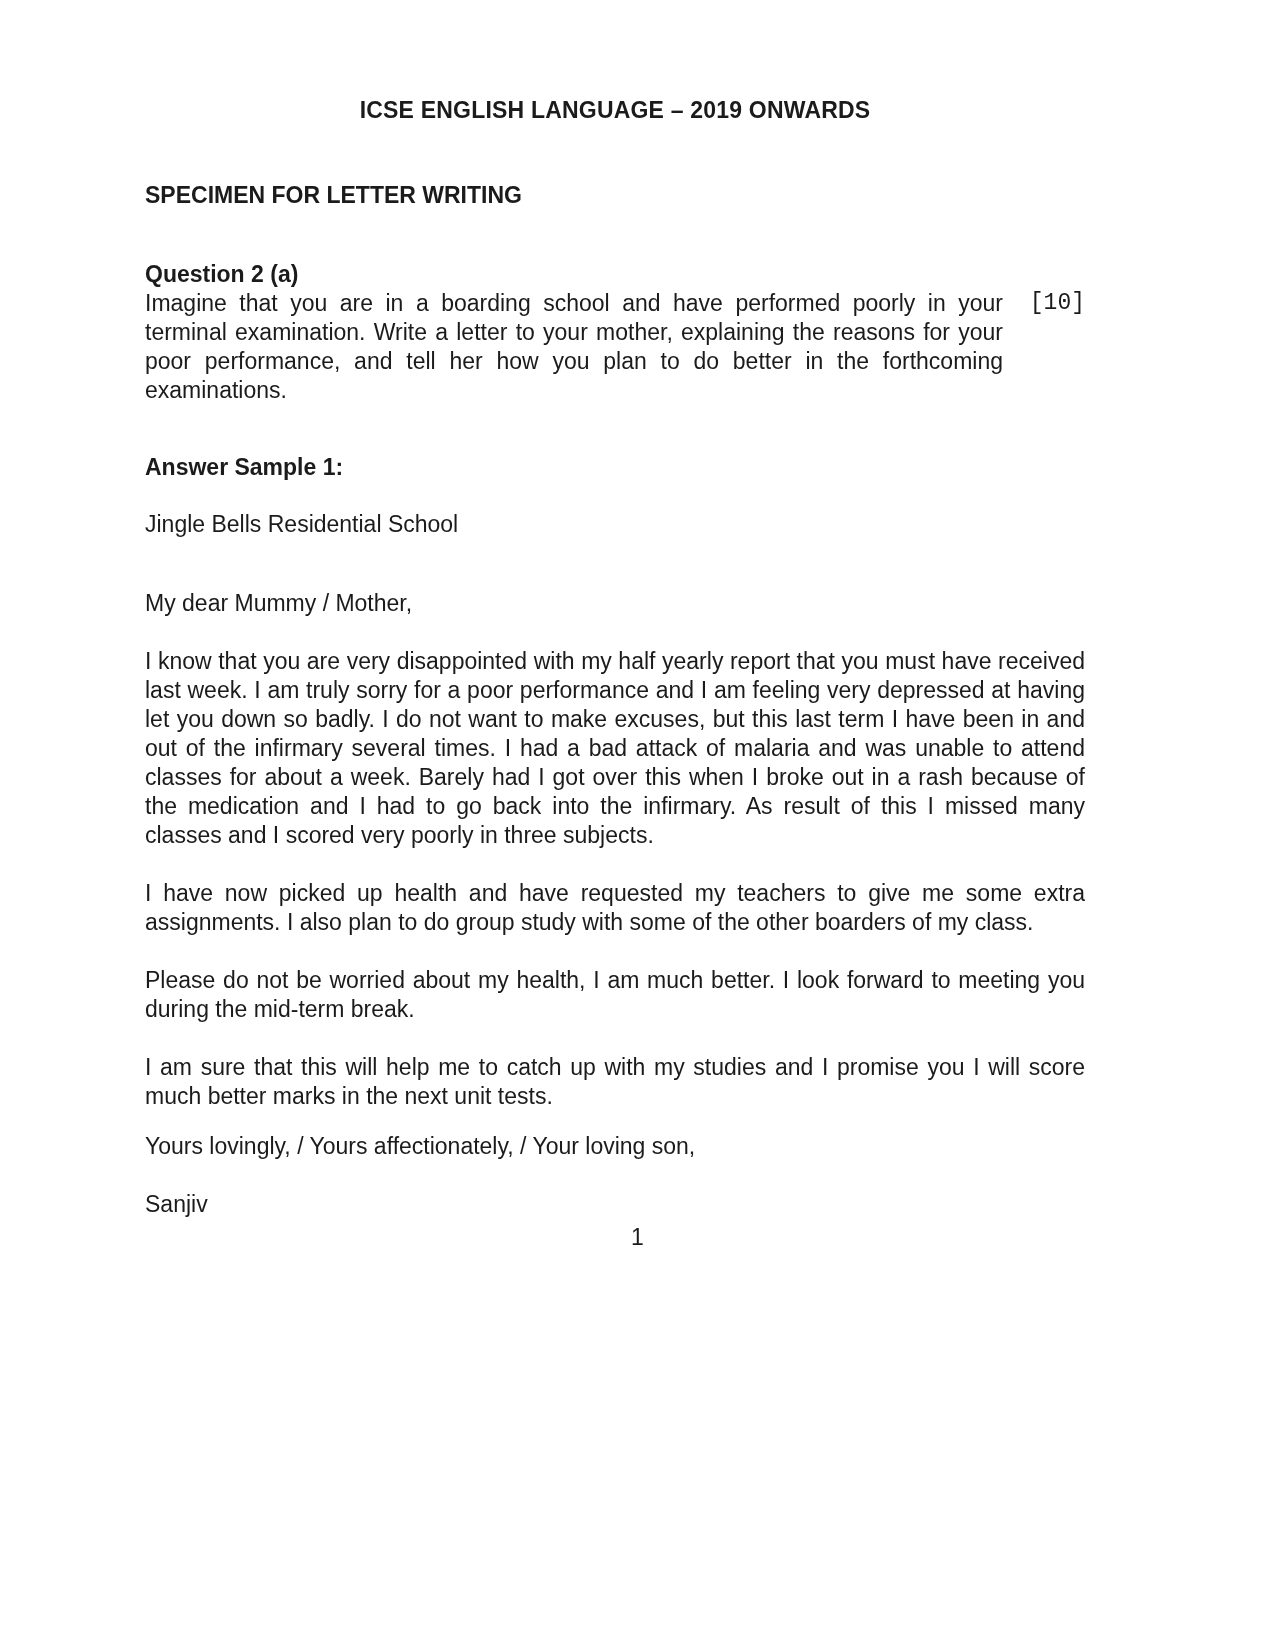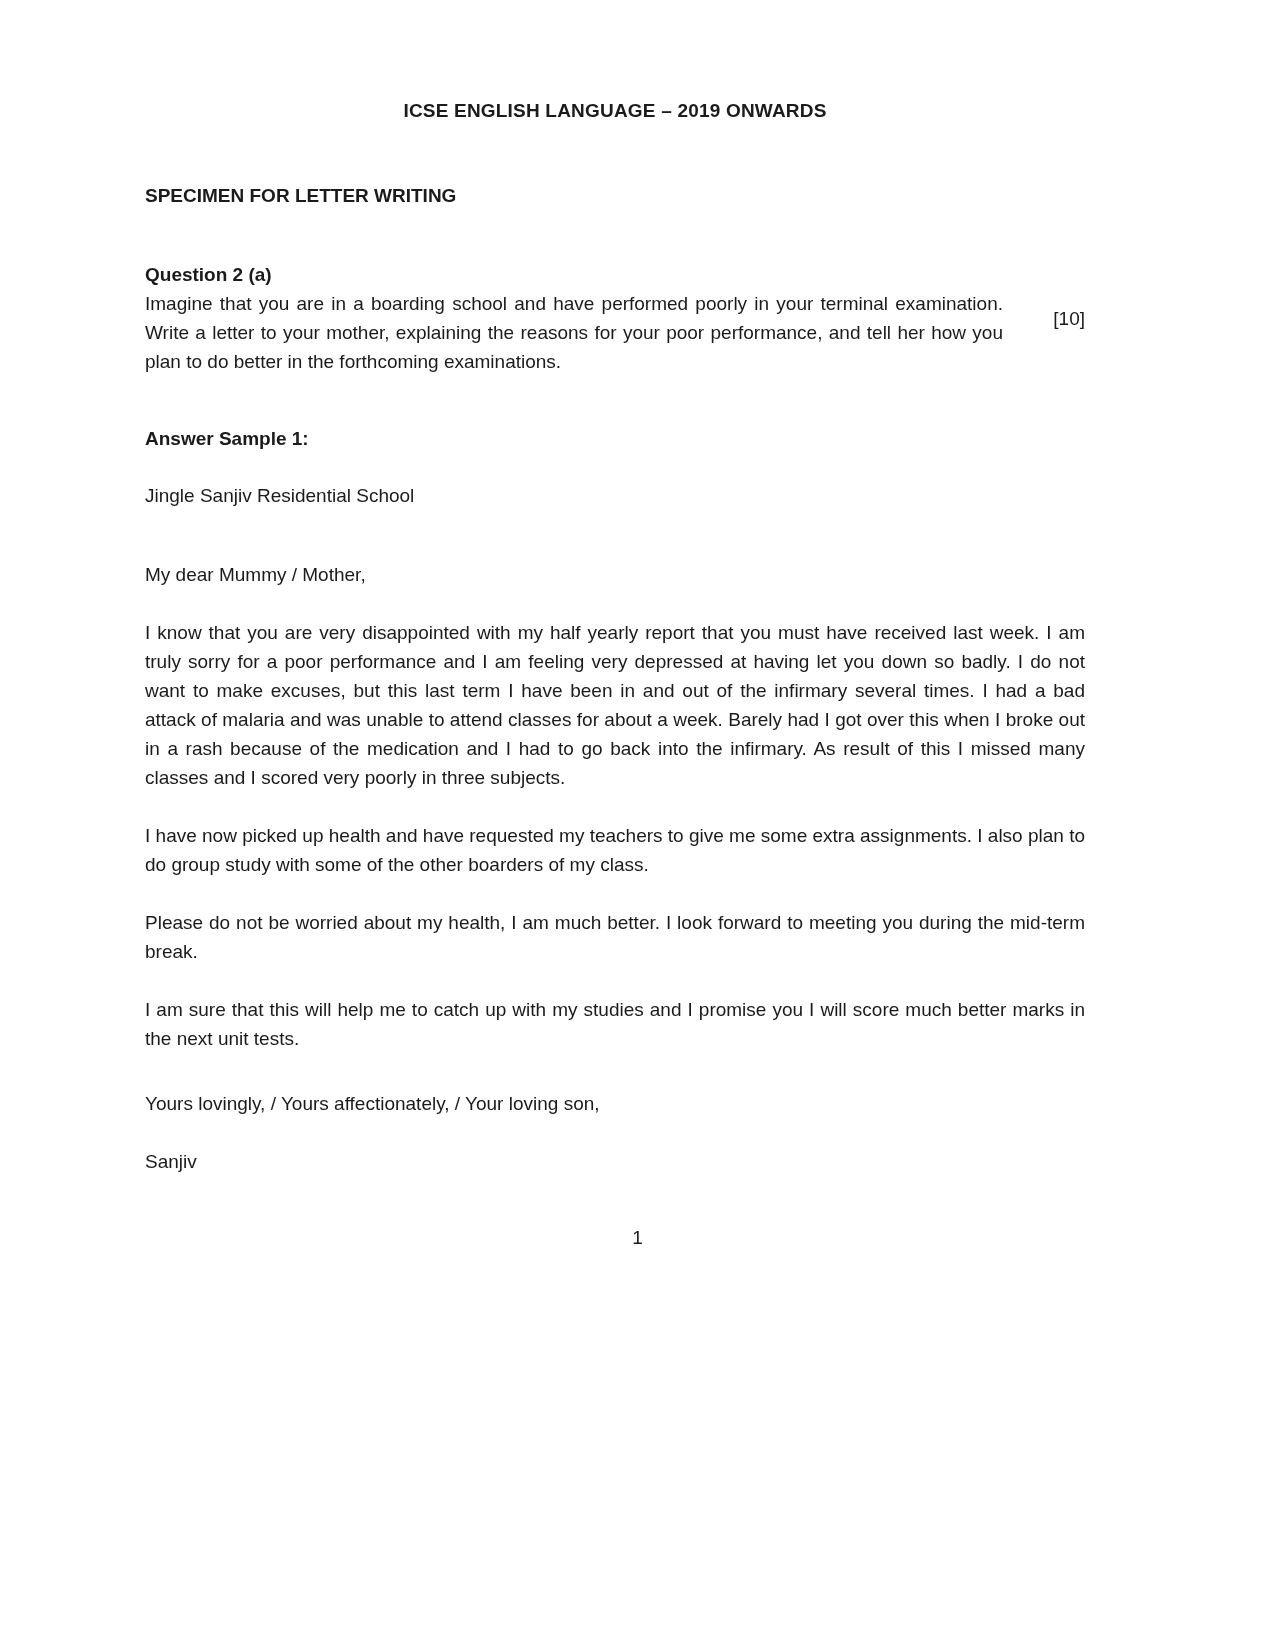--- a/index.html
+++ b/index.html
@@ -4,21 +4,21 @@
 <style>
   * { margin: 0; padding: 0; box-sizing: border-box; }
   html, body { background: #ffffff; }
   .page {
     position: relative;
     width: 1275px;
     height: 1432px;
     margin: 0 auto;
     background: #ffffff;
     font-family: "Liberation Sans", sans-serif;
-    font-size: 19px;
+    font-size: 23px;
     line-height: 29px;
     color: #1b1b1b;
   }
   .content {
     padding: 96px 190px 0 145px;
   }
   .doc-title {
     text-align: center;
     font-weight: bold;
     margin-bottom: 56px;
@@ -34,22 +34,23 @@
   }
   .q-block {
     position: relative;
   }
   .q-text {
     text-align: justify;
     padding-right: 82px;
   }
   .q-marks {
     position: absolute;
-    top: 15px;
+    top: 0;
     right: 0;
+    font-family: Liberation Mono, monospace;
   }
   .answer-heading {
     font-weight: bold;
     margin-top: 48px;
   }
   .address-block {
     margin-top: 28px;
   }
   .date-line {
     margin-top: 55px;
@@ -59,21 +60,21 @@
     line-height: 0;
   }
   .salutation {
     margin-top: 50px;
   }
   .letter-para {
     margin-top: 29px;
     text-align: justify;
   }
   .closing {
-    margin-top: 36px;
+    margin-top: 21px;
   }
   .signature {
     margin-top: 29px;
   }
   .page-number {
     position: absolute;
     bottom: 180px;
     left: 0;
     width: 100%;
     text-align: center;
@@ -90,21 +91,21 @@
 
     <div class="q-heading">Question 2 (a)</div>
     <div class="q-block">
       <div class="q-text">Imagine that you are in a boarding school and have performed poorly in your terminal examination. Write a letter to your mother, explaining the reasons for your poor performance, and tell her how you plan to do better in the forthcoming examinations.</div>
       <span class="q-marks">[10]</span>
     </div>
 
     <div class="answer-heading">Answer Sample 1:</div>
 
     <div class="address-block">
-      <div>Jingle Sanjiv Residential School</div>
+      <div>Jingle Bells Residential School</div>
     </div>
 
 
     <div class="salutation">My dear Mummy / Mother,</div>
 
     <p class="letter-para">I know that you are very disappointed with my half yearly report that you must have received last week. I am truly sorry for a poor performance and I am feeling very depressed at having let you down so badly. I do not want to make excuses, but this last term I have been in and out of the infirmary several times. I had a bad attack of malaria and was unable to attend classes for about a week. Barely had I got over this when I broke out in a rash because of the medication and I had to go back into the infirmary. As result of this I missed many classes and I scored very poorly in three subjects.</p>
     <p class="letter-para">I have now picked up health and have requested my teachers to give me some extra assignments. I also plan to do group study with some of the other boarders of my class.</p>
     <p class="letter-para">Please do not be worried about my health, I am much better. I look forward to meeting you during the mid-term break.</p>
     <p class="letter-para">I am sure that this will help me to catch up with my studies and I promise you I will score much better marks in the next unit tests.</p>
 

